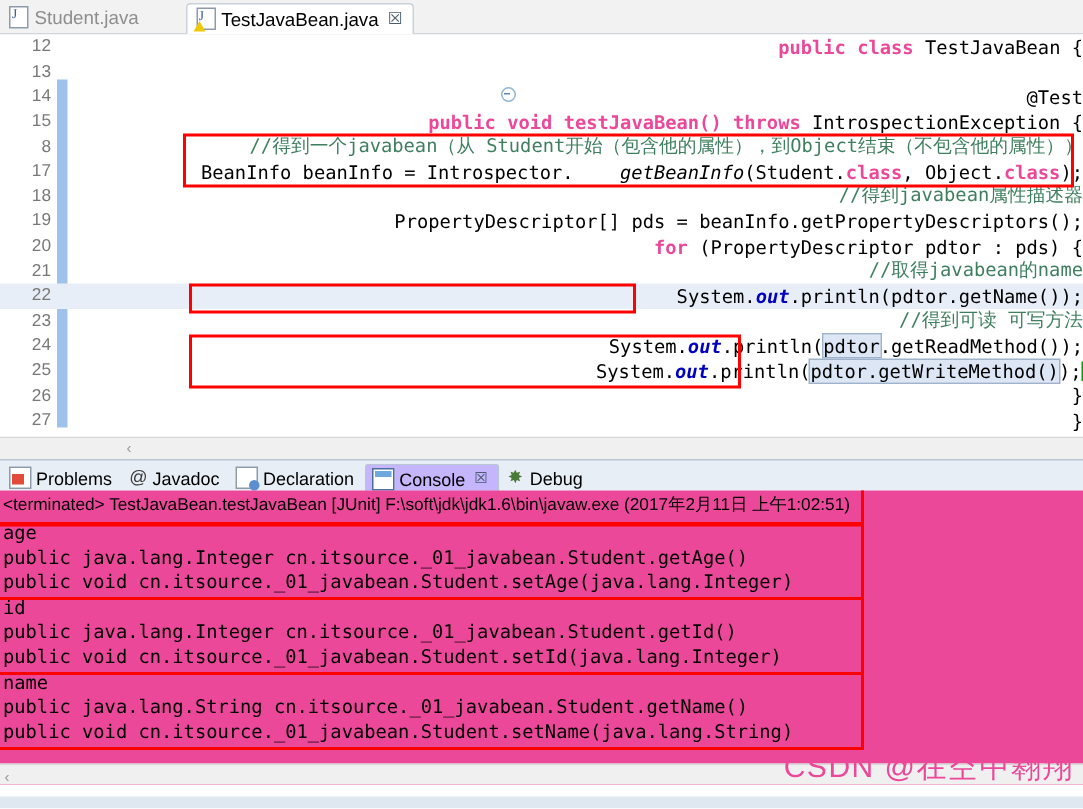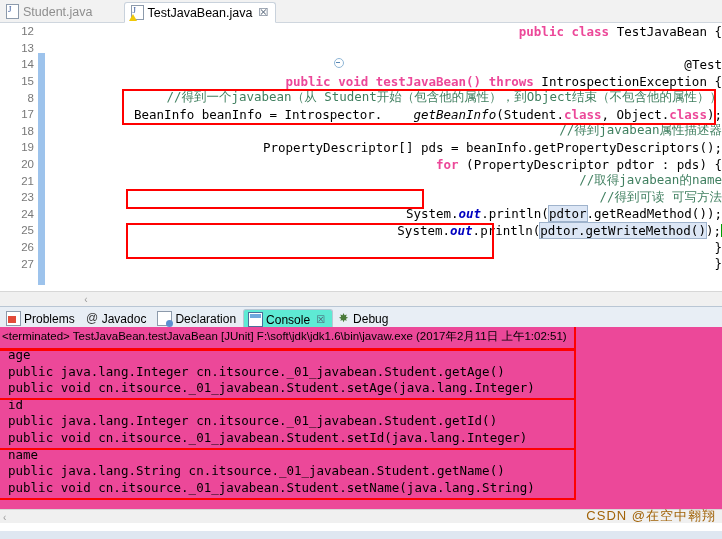--- a/index.html
+++ b/index.html
@@ -155,21 +155,21 @@
     display:flex;align-items:flex-end;gap:0;
     padding-left:2px;
     position:relative;
   }
   .vtab{
     display:flex;align-items:center;gap:3px;
     padding:2px 7px 0 4px;height:19px;box-sizing:border-box;
     font-size:12px;white-space:nowrap;
   }
   .vtab.active{
-    background:#5eead4;
+    background:#c4b5fd;
     border:1px solid #b9c6d4;border-bottom-color:#ffffff;
     border-radius:3px 3px 0 0;margin-bottom:-1px;
   }
   .vicon{width:13px;height:13px;flex:none;position:relative;display:inline-block;}
   .ic-problems{background:#ffffff;border:1px solid #8c9aab;}
   .ic-problems:after{content:"";position:absolute;left:1px;top:4px;width:8px;height:7px;background:#e24b3a;}
   .ic-javadoc{color:#3a3a3a;font-size:12px;line-height:13px;text-align:center;}
   .ic-decl{background:#fff;border:1px solid #8c9aab;}
   .ic-decl:after{content:"";position:absolute;right:-2px;bottom:-2px;width:7px;height:7px;background:#5b8fd0;border-radius:50%;}
   .ic-console{background:#ffffff;border:1px solid #4a6f9a;}
@@ -188,36 +188,36 @@
     font-size:11.5px;
     padding:2px 0 3px 2px;
     color:#000;
     white-space:nowrap;
   }
   #console-out{
     font-family:"DejaVu Sans Mono","Liberation Mono",monospace;
     font-size:12.5px;
     line-height:16.6px;
     white-space:pre;
-    padding-left:8px;
+    padding-left:2px;
   }
   #console-hscroll{
     position:absolute;left:0;right:0;bottom:0;
     height:13px;background:#f0f0f0;border-top:1px solid #d7d7d7;
   }
   #console-hscroll .arrow{
     color:#9a9a9a;font-size:10px;padding-left:3px;line-height:13px;
   }
   #bottom-strip{
     position:absolute;left:0;right:0;bottom:0;height:8px;background:#dfe7f1;
   }
 
   #watermark{
     position:absolute;right:6px;bottom:14px;
-    font-size:13px;color:#a16207;
+    font-size:20px;color:#ec4899;
     font-family:"Liberation Sans",sans-serif;
     letter-spacing:1px;
     z-index:9;
     white-space:nowrap;
   }
 </style>
 </head>
 <body>
 
 <div id="tabbar">
@@ -289,20 +289,25 @@
     <span class="fold"></span>
     <span class="ctext">        <span class="kw">for</span><span class="plain"> (PropertyDescriptor pdtor : pds) {</span></span>
   </div>
 
   <div class="code-line">
     <span class="lnum">21</span>
     <span class="fold"></span>
     <span class="ctext">            <span class="cmt">//取得javabean的name</span></span>
   </div>
 
+  <div class="code-line hl">
+    <span class="lnum">22</span>
+    <span class="fold"></span>
+    <span class="ctext">            <span class="plain">System.</span><span class="fld">out</span><span class="plain">.println(pdtor.getName());</span></span>
+  </div>
 
   <div class="code-line">
     <span class="lnum">23</span>
     <span class="fold"></span>
     <span class="ctext">            <span class="cmt">//得到可读 可写方法</span></span>
   </div>
 
   <div class="code-line">
     <span class="lnum">24</span>
     <span class="fold"></span>

